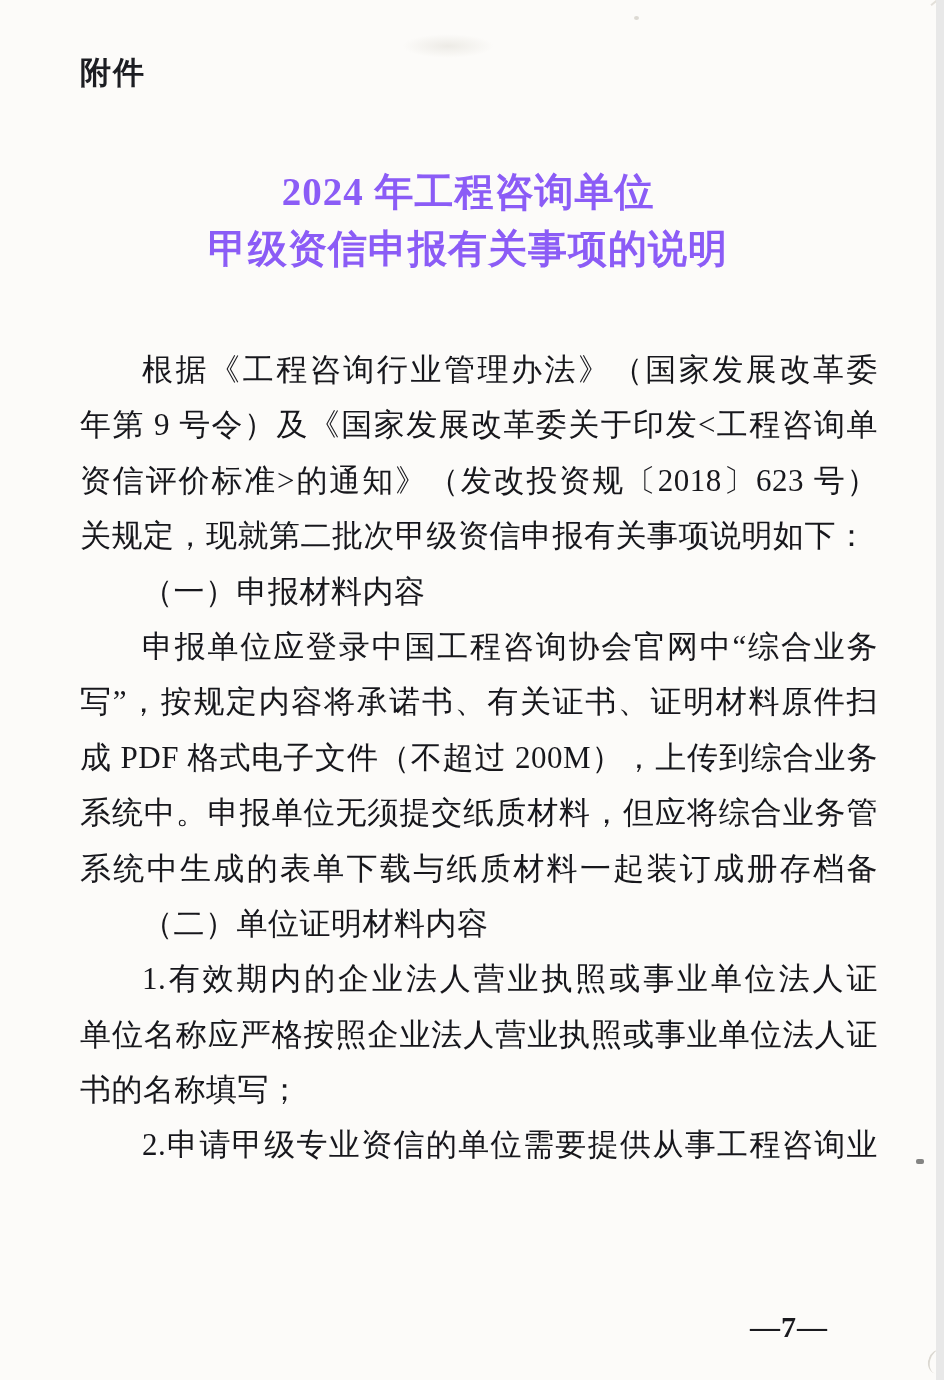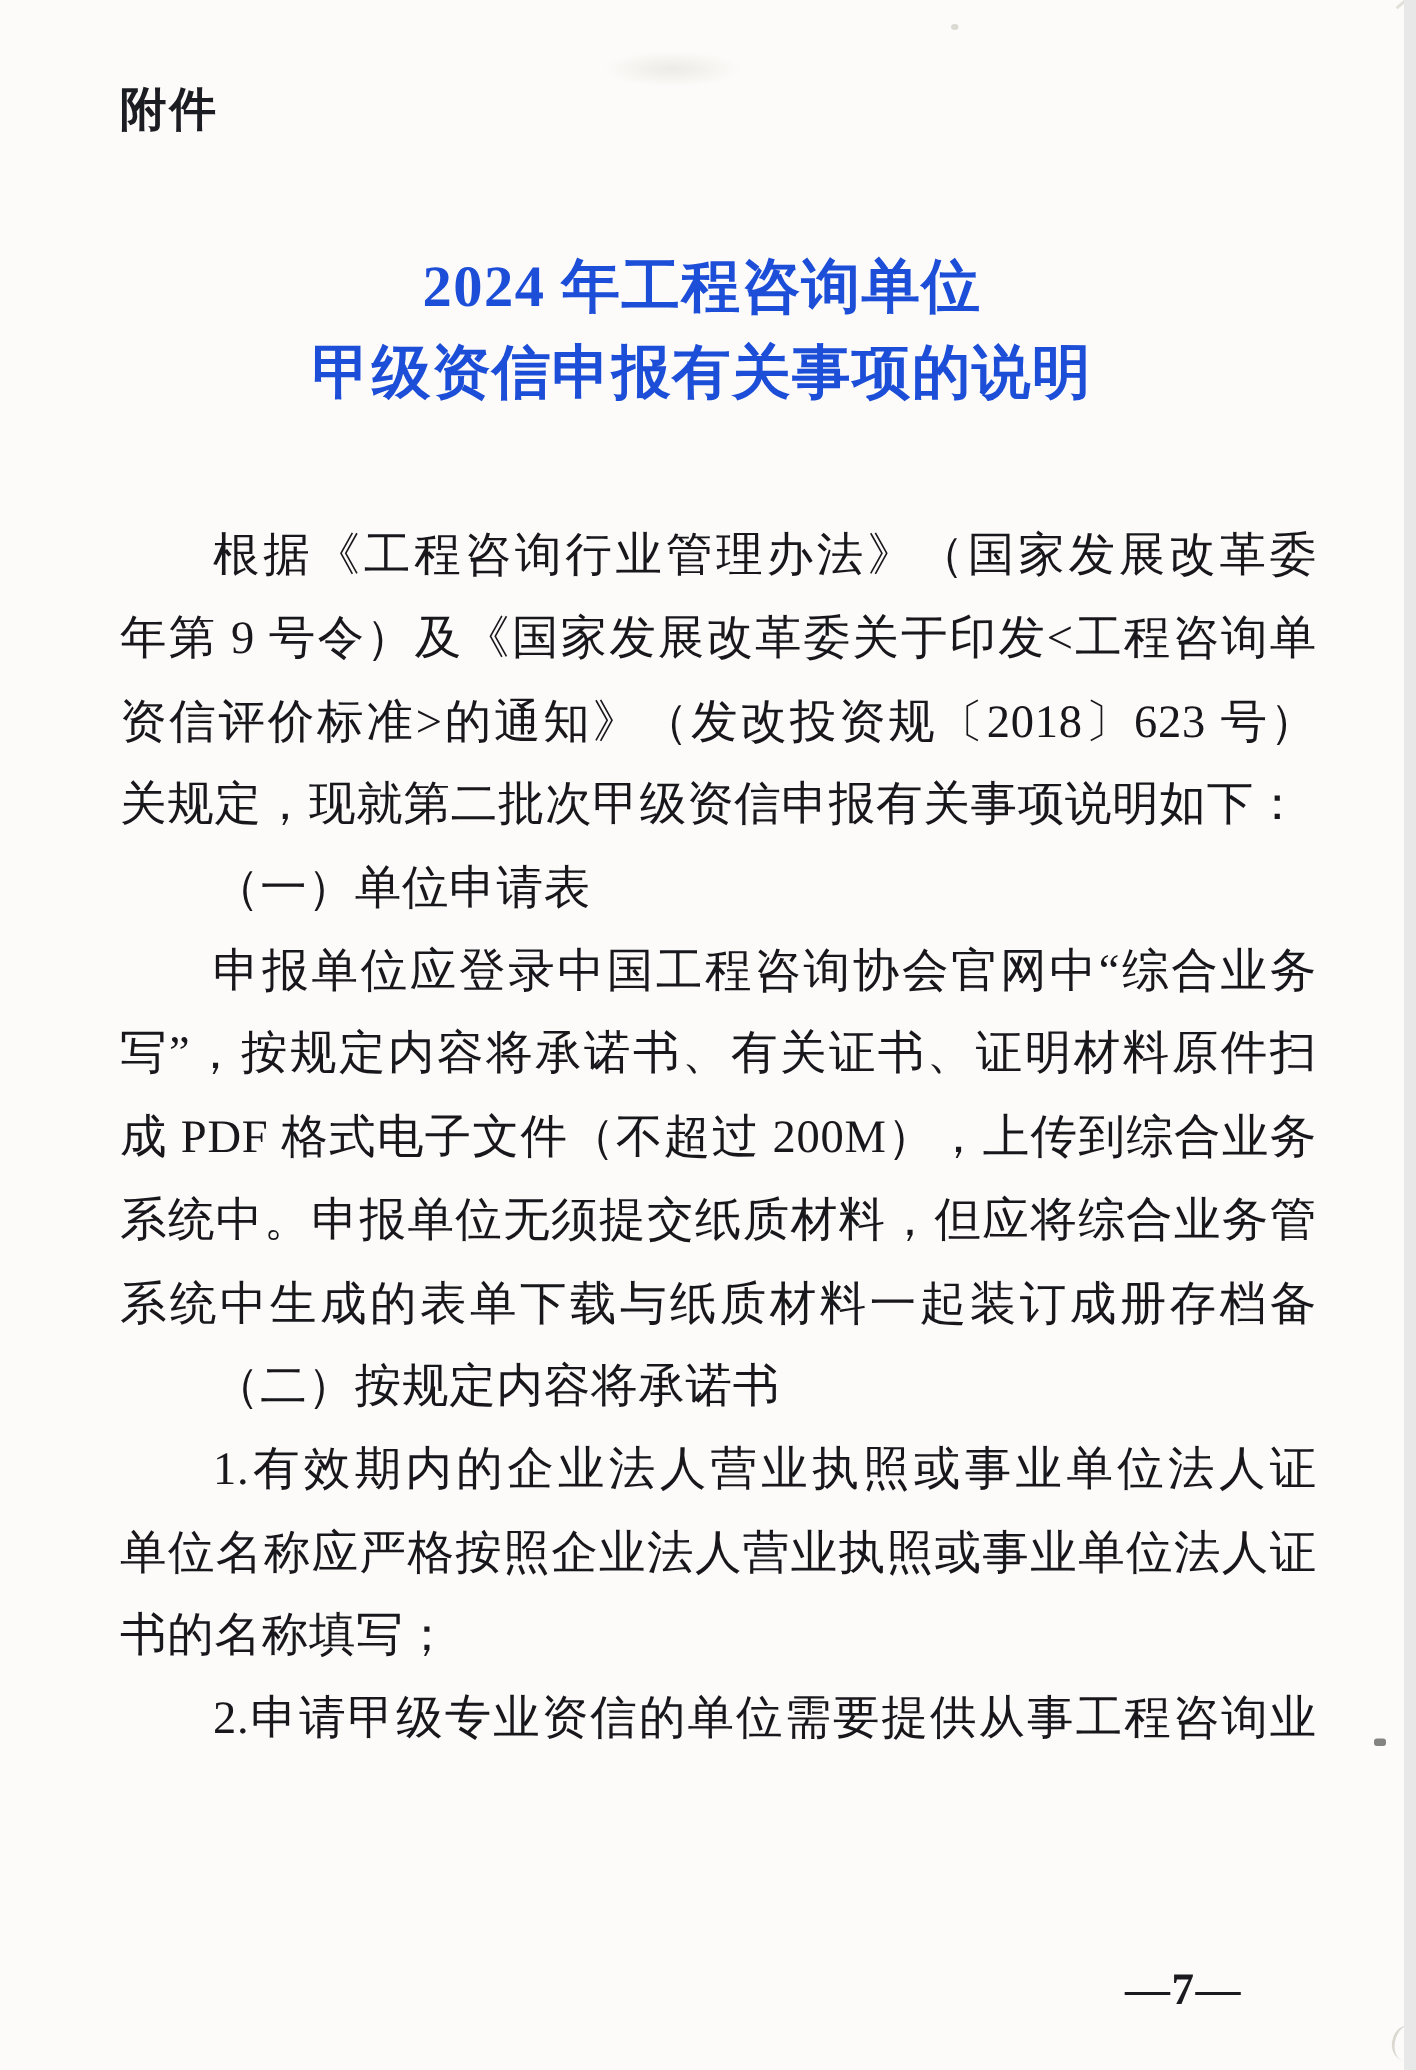--- a/index.html
+++ b/index.html
@@ -14,21 +14,21 @@
   .attachment{
     position:absolute;left:80px;top:53px;
     font-family:"Liberation Sans","DejaVu Sans",sans-serif;
     font-weight:600;font-size:31px;line-height:40px;
     letter-spacing:2px;color:#1c1d22;
   }
   .title{
     position:absolute;left:0;right:0;top:163px;
     text-align:center;
     font-weight:bold;font-size:39px;line-height:57px;
-    letter-spacing:1px;color:#1d4ed8;
+    letter-spacing:1px;color:#8b5cf6;
   }
   .body{
     position:absolute;left:80px;top:342px;width:798px;
   }
   .line{
     font-size:31px;line-height:55.4px;height:55.4px;
     letter-spacing:0.5px;
     white-space:normal;overflow:hidden;
   }
   .indent{text-indent:62px;}
@@ -80,27 +80,27 @@
   <div class="title">
     <div>2024 年工程咨询单位</div>
     <div>甲级资信申报有关事项的说明</div>
   </div>
 
   <div class="body">
     <div class="line indent stretch">根据《工程咨询行业管理办法》（国家发展改革委 2017</div>
     <div class="line stretch">年第 9 号令）及《国家发展改革委关于印发&lt;工程咨询单位</div>
     <div class="line stretch">资信评价标准&gt;的通知》（发改投资规〔2018〕623 号）的有</div>
     <div class="line">关规定，现就第二批次甲级资信申报有关事项说明如下：</div>
-    <div class="line indent">（一）单位申请表</div>
+    <div class="line indent">（一）申报材料内容</div>
     <div class="line indent stretch">申报单位应登录中国工程咨询协会官网中“综合业务管</div>
     <div class="line stretch">写”，按规定内容将承诺书、有关证书、证明材料原件扫描</div>
     <div class="line stretch">成 PDF 格式电子文件（不超过 200M），上传到综合业务管理</div>
     <div class="line stretch">系统中。申报单位无须提交纸质材料，但应将综合业务管理</div>
     <div class="line stretch">系统中生成的表单下载与纸质材料一起装订成册存档备查。</div>
-    <div class="line indent">（二）按规定内容将承诺书</div>
+    <div class="line indent">（二）单位证明材料内容</div>
     <div class="line indent stretch">1.有效期内的企业法人营业执照或事业单位法人证书；</div>
     <div class="line stretch">单位名称应严格按照企业法人营业执照或事业单位法人证</div>
     <div class="line">书的名称填写；</div>
     <div class="line indent stretch">2.申请甲级专业资信的单位需要提供从事工程咨询业</div>
   </div>
 
   <div class="pagenum">—7—</div>
 
 </div>
 

